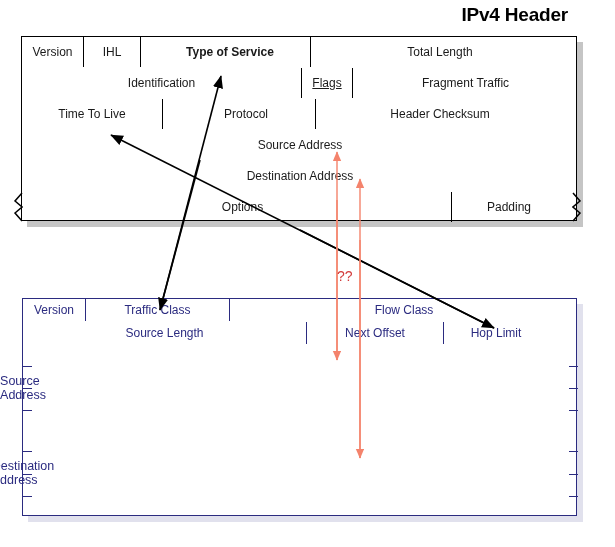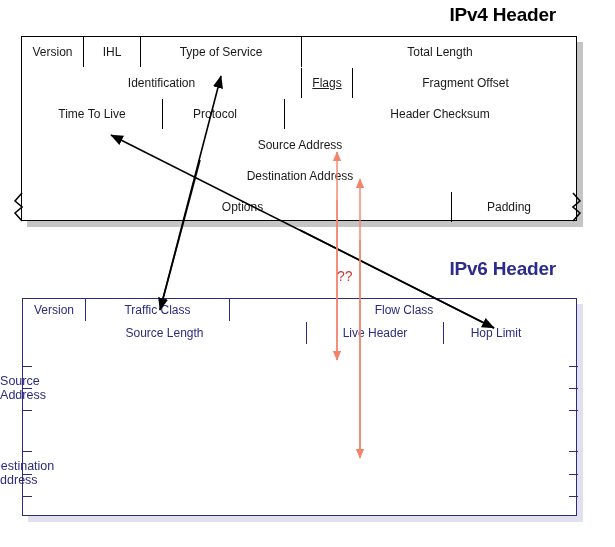--- a/index.html
+++ b/index.html
@@ -3,21 +3,21 @@
 <meta charset="utf-8">
 <style>
   html,body{margin:0;padding:0;}
   body{
     width:615px;height:547px;
     background:#ffffff;
     font-family:"Liberation Sans","DejaVu Sans",sans-serif;
     position:relative;
     overflow:hidden;
   }
-  #stage{position:absolute;left:0;top:0;width:574px;height:547px;}
+  #stage{position:absolute;left:0;top:0;width:574px;height:547px;padding-left:12px;}
 
   
   .title{
     position:absolute;
     font-weight:bold;
     font-size:19px;
     letter-spacing:-0.2px;
     white-space:nowrap;
   }
   #ipv4-title{right:18px;top:4px;color:#000000;}
@@ -81,33 +81,33 @@
 
 <div id="stage">
 
   <div class="title" id="ipv4-title">IPv4 Header</div>
 
   <div class="hdr" id="ipv4">
 
     <div class="row" style="top:0;height:31px;">
       <div class="cell" style="left:0;width:62px;">Version</div>
       <div class="cell" style="left:62px;width:57px;">IHL</div>
-      <div class="cell" style="left:119px;width:161px;">Type of Service</div>
+      <div class="cell" style="left:128px;width:161px;font-weight:bold;">Type of Service</div>
       <div class="cell endcell" style="left:280px;width:276px;">Total Length</div>
     </div>
 
     <div class="row" style="top:31px;height:31px;">
       <div class="cell" style="left:0;width:280px;">Identification</div>
       <div class="cell" style="left:280px;width:51px;text-decoration:underline;">Flags</div>
-      <div class="cell endcell" style="left:331px;width:225px;">Fragment Offset</div>
+      <div class="cell endcell" style="left:331px;width:225px;">Fragment Traffic</div>
     </div>
 
     <div class="row" style="top:62px;height:31px;">
       <div class="cell" style="left:0;width:141px;">Time To Live</div>
-      <div class="cell" style="left:124px;width:139px;">Protocol</div>
+      <div class="cell" style="left:155px;width:139px;">Protocol</div>
       <div class="cell endcell" style="left:280px;width:276px;">Header Checksum</div>
     </div>
 
     <div class="row" style="top:93px;height:31px;">
       <div class="cell endcell" style="left:0;width:556px;">Source Address</div>
     </div>
 
     <div class="row" style="top:124px;height:31px;">
       <div class="cell endcell" style="left:0;width:556px;">Destination Address</div>
     </div>
@@ -122,33 +122,32 @@
     <svg width="14" height="30" viewBox="0 0 14 30">
       <polyline points="13,1 6,9 13,15 6,21 13,29" fill="none" stroke="#000" stroke-width="1.5"></polyline>
     </svg>
   </div>
   <div class="notch" style="left:572px;top:192px;">
     <svg width="14" height="30" viewBox="0 0 14 30">
       <polyline points="1,1 8,9 1,15 8,21 1,29" fill="none" stroke="#000" stroke-width="1.5"></polyline>
     </svg>
   </div>
 
-  <div class="title" id="ipv6-title">IPv6 Header</div>
 
   <div class="hdr" id="ipv6">
 
     <div class="row" style="top:0;height:23px;">
       <div class="cell" style="left:0;width:63px;">Version</div>
       <div class="cell" style="left:63px;width:144px;text-align:right;">Traffic Class</div>
       <div class="cell endcell" style="left:207px;width:348px;">Flow Class</div>
     </div>
 
     <div class="row" style="top:23px;height:23px;">
       <div class="cell" style="left:0;width:284px;">Source Length</div>
-      <div class="cell" style="left:284px;width:137px;">Live Header</div>
+      <div class="cell" style="left:284px;width:137px;">Next Offset</div>
       <div class="cell endcell" style="left:406px;width:134px;">Hop Limit</div>
     </div>
 
     <div class="row" style="top:46px;height:86px;">
       <div class="addrblock" style="top:0;height:86px;">Source Address</div>
       <div class="tick" style="left:0;top:21px;"></div>
       <div class="tick" style="left:0;top:43px;"></div>
       <div class="tick" style="left:0;top:65px;"></div>
       <div class="tick" style="left:546px;top:21px;"></div>
       <div class="tick" style="left:546px;top:43px;"></div>

